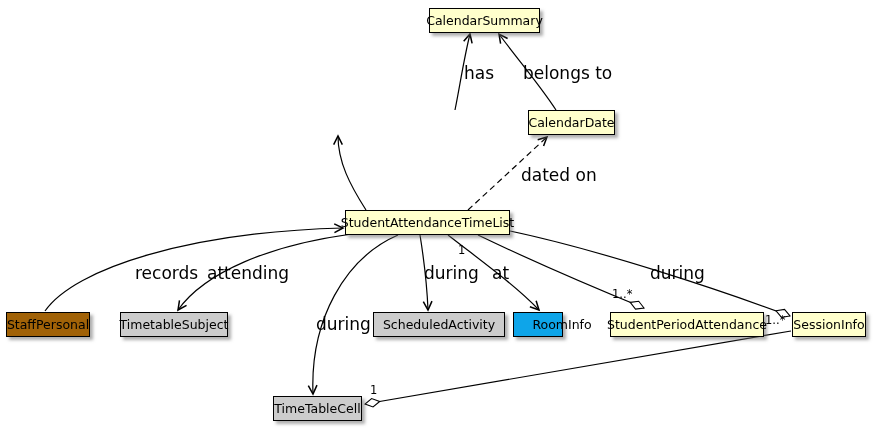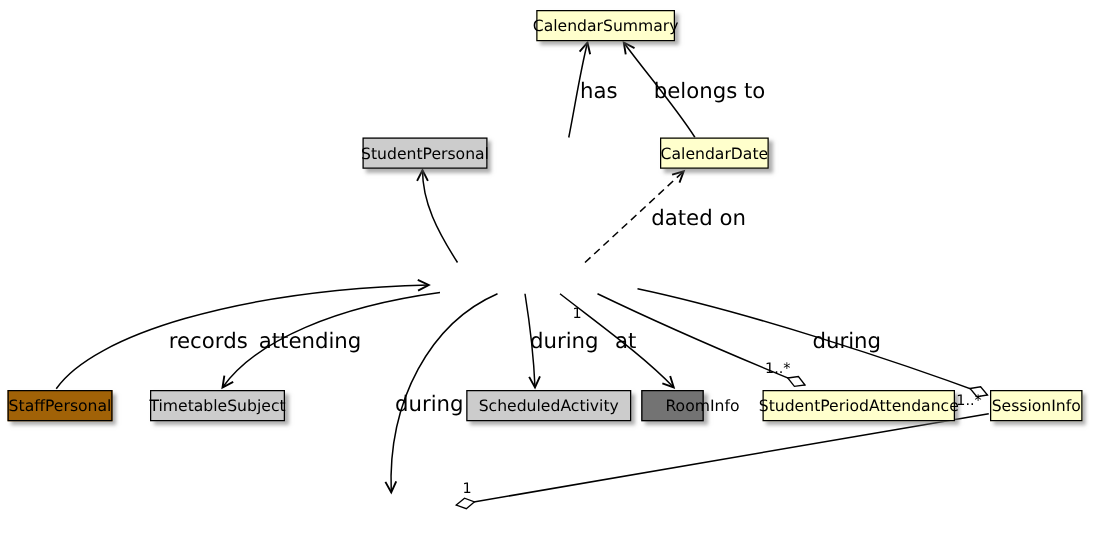--- a/index.html
+++ b/index.html
@@ -47,28 +47,29 @@
     <path d="M352,234 C270,245 205,272 178,310" fill="none" stroke="#000" stroke-width="1.2" marker-end="url(#arrow)"></path>
     <path d="M420,235 C424,260 427,285 428,310" fill="none" stroke="#000" stroke-width="1.2" marker-end="url(#arrow)"></path>
     <path d="M448,235 C480,260 515,285 539,310" fill="none" stroke="#000" stroke-width="1.2" marker-end="url(#arrow)"></path>
     <path d="M478,235 C530,260 595,288 644,308" fill="none" stroke="#000" stroke-width="1.2" marker-end="url(#diamond)"></path>
     <path d="M510,231 C600,250 720,290 790,316" fill="none" stroke="#000" stroke-width="1.2" marker-end="url(#diamond)"></path>
     <path d="M398,235 C345,258 310,320 313,394" fill="none" stroke="#000" stroke-width="1.2" marker-end="url(#arrow)"></path>
     <path d="M791,331 L365,404" fill="none" stroke="#000" stroke-width="1.2" marker-end="url(#diamond)"></path>
   </svg>
 
   <div class="node" style="left: 429px; top: 8px; width: 111px; background: rgb(255, 255, 204);">CalendarSummary</div>
-  <div class="node" style="left: 290px; top: 110px; width: 100px; background: rgb(204, 204, 204);">StudentPersonal</div>
   <div class="node" style="left: 518px; top: 110px; width: 87px; background: rgb(255, 255, 204); margin-left: 10px;">CalendarDate</div>
+  <div class="node" style="left: 345px; top: 210px; width: 165px; background: rgb(255, 255, 204);">StudentAttendanceTimeList</div>
   <div class="node" style="left: 6px; top: 312px; width: 84px; background: #a16207;">StaffPersonal</div>
   <div class="node" style="left: 120px; top: 312px; width: 108px; background: rgb(204, 204, 204);">TimetableSubject</div>
   <div class="node" style="left: 373px; top: 312px; width: 132px; background: rgb(204, 204, 204);">ScheduledActivity</div>
-  <div class="node" style="left: 513px; top: 312px; width: 43px; background: #737373; padding-left: 48px;">RoomInfo</div>
+  <div class="node" style="left: 513px; top: 312px; width: 43px; background: #0ea5e9; padding-left: 48px;">RoomInfo</div>
   <div class="node" style="left: 610px; top: 312px; width: 154px; background: rgb(255, 255, 204);">StudentPeriodAttendance</div>
   <div class="node" style="left: 792px; top: 312px; width: 74px; background: rgb(255, 255, 204);">SessionInfo</div>
+  <div class="node" style="left: 273px; top: 396px; width: 89px; background: rgb(204, 204, 204);">TimeTableCell</div>
 
   <span class="elabel" style="left:464px; top:63px;">has</span>
   <span class="elabel" style="left:523px; top:63px;">belongs to</span>
   <span class="elabel" style="left:521px; top:165px;">dated on</span>
   <span class="elabel" style="left:135px; top:263px;">records</span>
   <span class="elabel" style="left:207px; top:263px;">attending</span>
   <span class="elabel" style="left:424px; top:263px;">during</span>
   <span class="elabel" style="left:492px; top:263px;">at</span>
   <span class="elabel" style="left:650px; top:263px;">during</span>
   <span class="elabel" style="left:316px; top:314px;">during</span>

